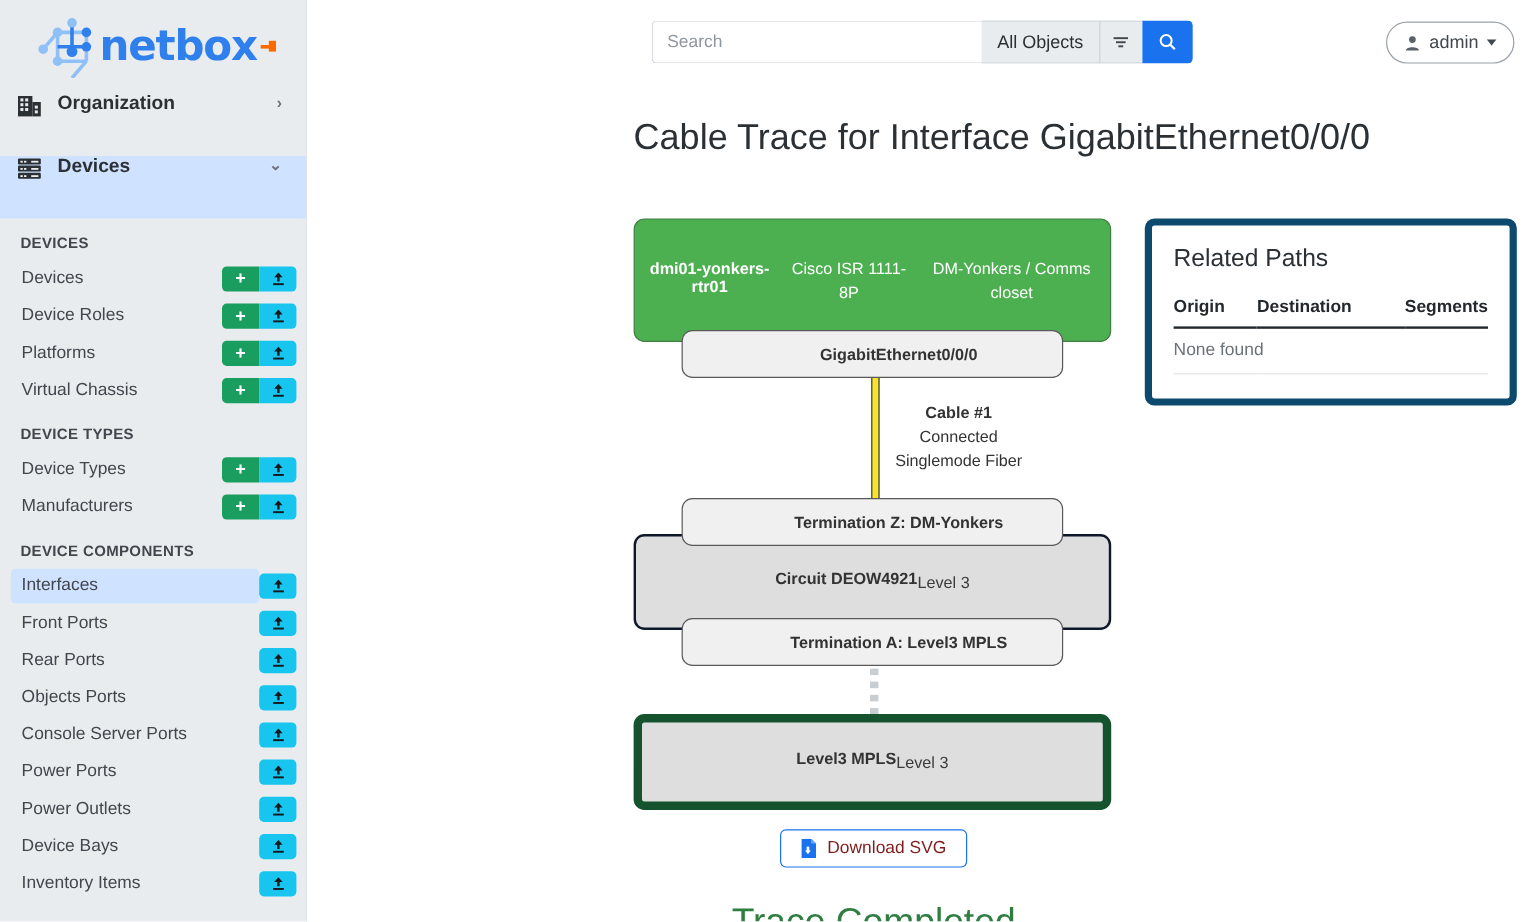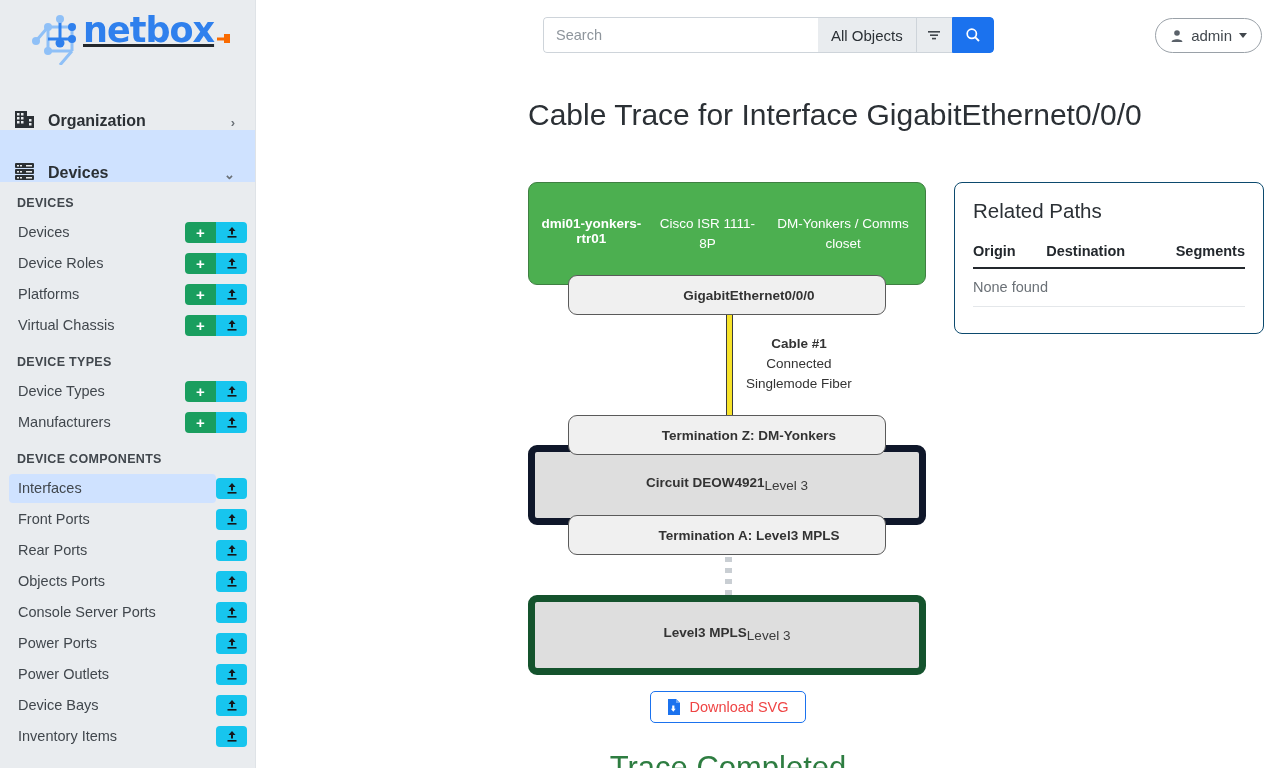--- a/index.html
+++ b/index.html
@@ -20,32 +20,32 @@
     border-right: 1px solid #dfe3e7;
     overflow: hidden;
     position: relative;
   }
   .brand {
     height: 78px;
     display: flex; align-items: center;
     padding: 0 18px 0 26px;
     position: relative;
   }
-  .brand-logo { display: flex; gap: 1px; text-decoration: underline; }
+  .brand-logo { display: flex; align-items: center; gap: 1px; }
   .brand-word {
     font-size: 35px; font-weight: 700; color: #2f80ed;
     letter-spacing: -1px; line-height: 1;
     font-family: "DejaVu Sans", sans-serif;
   }
   .pin-icon {
     position: absolute; right: 22px; top: 32px;
     color: #f96a00;
   }
   .nav-group {
-    display: flex; align-items: flex-end;
+    display: flex; align-items: flex-start;
     height: 52px;
     padding: 0 20px 0 14px;
     cursor: pointer;
     font-size: 16px; font-weight: 700;
     color: #2b3035;
   }
   .nav-group.active { background: #cfe2ff; }
   .nav-group .ng-icon { width: 34px; display: flex; align-items: center; color: #2b3035; }
   .nav-group .ng-label { flex: 1; }
   .nav-group .ng-chevron { color: #6b7177; font-size: 13px; }
@@ -180,21 +180,21 @@
     font-size: 13.5px; font-weight: 700;
     z-index: 3;
     padding-left: 44px;
   }
   .node.iface { left: 40px; top: 93px; width: 318px; height: 40px; }
   .node.termz { left: 40px; top: 233px; width: 318px; height: 40px; }
   .node.terma { left: 40px; top: 333px; width: 318px; height: 40px; }
 
   .node.circuit {
     left: 0; top: 263px; width: 398px; height: 80px;
-    background: #dedede; border: 7px solid #0f172a; color: #333;
+    background: #dedede; border: 2px solid #0f172a; color: #333;
     z-index: 1;
   }
   .node.circuit .c-title { font-size: 13.5px; font-weight: 700; margin-bottom: 6px; }
   .node.circuit .c-sub { font-size: 13.5px; color: #3b3b3b; }
 
   .node.provider {
     left: 0; top: 413px; width: 398px; height: 80px;
     background: #dedede; border: 7px solid #14532d; color: #333;
   }
   .node.provider .p-title { font-size: 13.5px; font-weight: 700; margin-bottom: 6px; }
@@ -222,34 +222,34 @@
     background-image: linear-gradient(to bottom, #c9ced3 50%, rgba(255,255,255,0) 0%);
     background-size: 7px 11px;
     background-repeat: repeat-y;
   }
 
   .dl-btn-wrap { width: 400px; display: flex; justify-content: center; margin-top: 9px; }
   .dl-btn {
     display: inline-flex; align-items: center; gap: 8px;
     padding: 7px 16px;
     border: 1px solid #1b72ee; border-radius: 5px;
-    color: #ef4444; background: #fff;
+    color: #7f1d1d; background: #fff;
     font-size: 14.5px; cursor: pointer;
     font-family: "Liberation Sans", sans-serif;
   }
   .trace-status {
     width: 400px; text-align: center;
     margin-top: 27px;
     font-size: 31px; color: #2e7d41; font-weight: 400;
   }
 
   
   .card {
     width: 568px; min-height: 152px;
-    border: 1px solid #0c4a6e; border-radius: 8px;
+    border: 6px solid #0c4a6e; border-radius: 8px;
     background: #fff;
     padding: 15px 18px 20px 18px;
     align-self: flex-start;
   }
   .card-title { font-size: 20.5px; color: #2b3035; font-weight: 400; margin: 1px 0 20px 0; }
   table.paths { width: 100%; border-collapse: collapse; }
   table.paths th {
     text-align: left;
     font-size: 14.5px; font-weight: 700; color: #23282d;
     padding: 0 0 8px 0;

